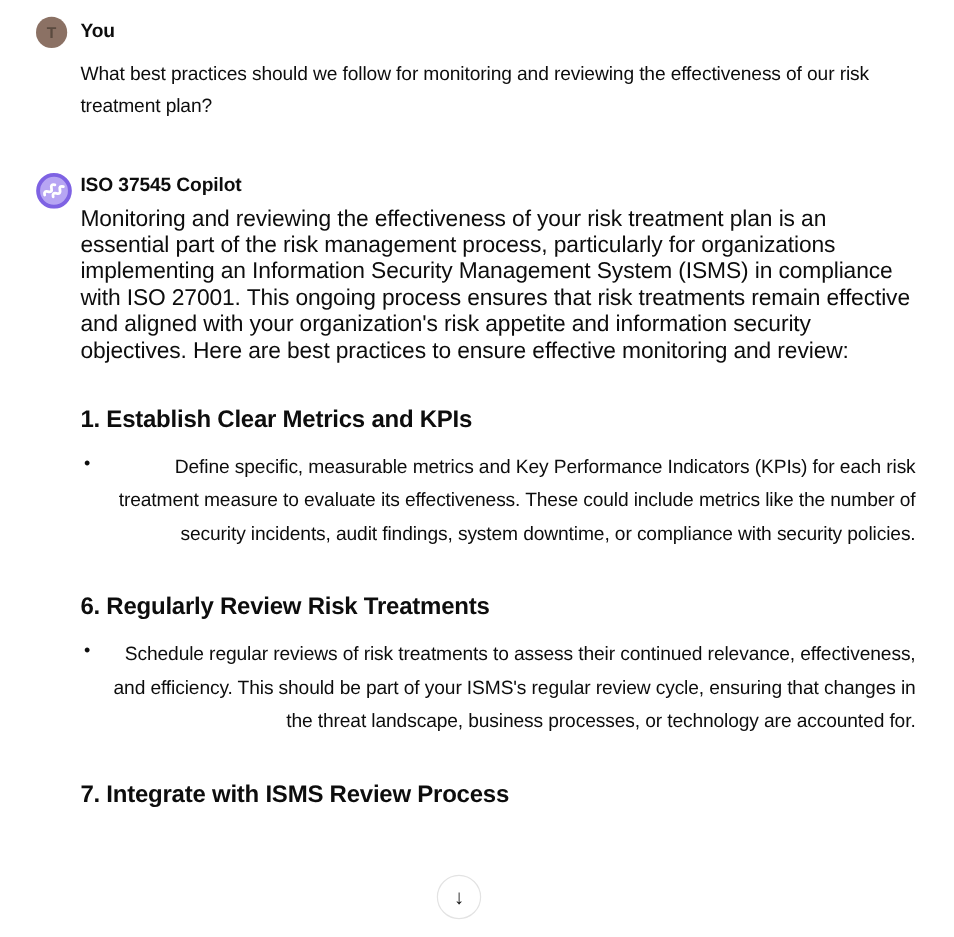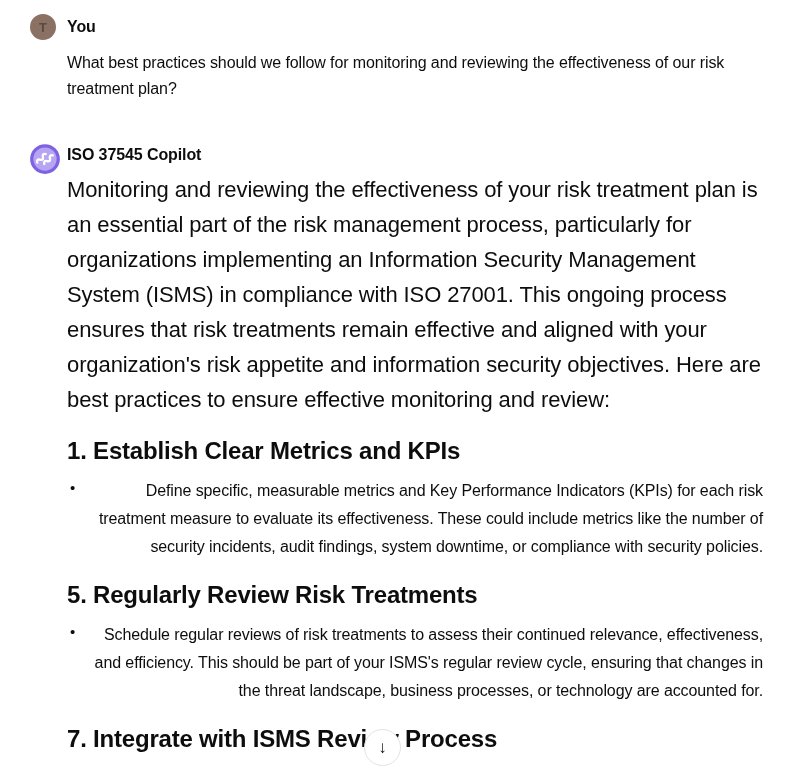--- a/index.html
+++ b/index.html
@@ -48,31 +48,31 @@
     line-height: 22px;
     letter-spacing: -0.1px;
   }
   .user-text {
     font-size: 16px;
     line-height: 26px;
     margin-top: 12px;
     letter-spacing: -0.1px;
   }
   .intro {
-    font-size: 22px;
-    line-height: 35px;
+    font-size: 19px;
+    line-height: 22px;
     margin-top: 6px;
     letter-spacing: -0.1px;
   }
   .section-heading {
-    font-size: 24px;
+    font-size: 20px;
     font-weight: 700;
     line-height: 28px;
     letter-spacing: -0.2px;
-    margin: 20px 0 12px 0;
+    margin: 32px 0 12px 0;
     color: #0d0d0d;
   }
   ul.bullet-list {
     list-style: none;
     margin: 0;
     padding-left: 7px;
   }
   ul.bullet-list li {
     position: relative;
     font-size: 16px;
@@ -139,21 +139,21 @@
     </div>
     <div class="msg-content">
       <div class="sender">ISO 37545 Copilot</div>
       <div class="intro">Monitoring and reviewing the effectiveness of your risk treatment plan is an essential part of the risk management process, particularly for organizations implementing an Information Security Management System (ISMS) in compliance with ISO 27001. This ongoing process ensures that risk treatments remain effective and aligned with your organization's risk appetite and information security objectives. Here are best practices to ensure effective monitoring and review:</div>
 
       <h3 class="section-heading">1. Establish Clear Metrics and KPIs</h3>
       <ul class="bullet-list">
         <li><span class="li-text">Define specific, measurable metrics and Key Performance Indicators (KPIs) for each risk treatment measure to evaluate its effectiveness. These could include metrics like the number of security incidents, audit findings, system downtime, or compliance with security policies.</span></li>
       </ul>
 
-      <h3 class="section-heading">5. Regularly Review Risk Treatments</h3>
+      <h3 class="section-heading">6. Regularly Review Risk Treatments</h3>
       <ul class="bullet-list">
         <li><span class="li-text">Schedule regular reviews of risk treatments to assess their continued relevance, effectiveness, and efficiency. This should be part of your ISMS's regular review cycle, ensuring that changes in the threat landscape, business processes, or technology are accounted for.</span></li>
       </ul>
 
       <h3 class="section-heading">7. Integrate with ISMS Review Process</h3>
 
     </div>
   </div>
 
   <div class="scroll-btn">

